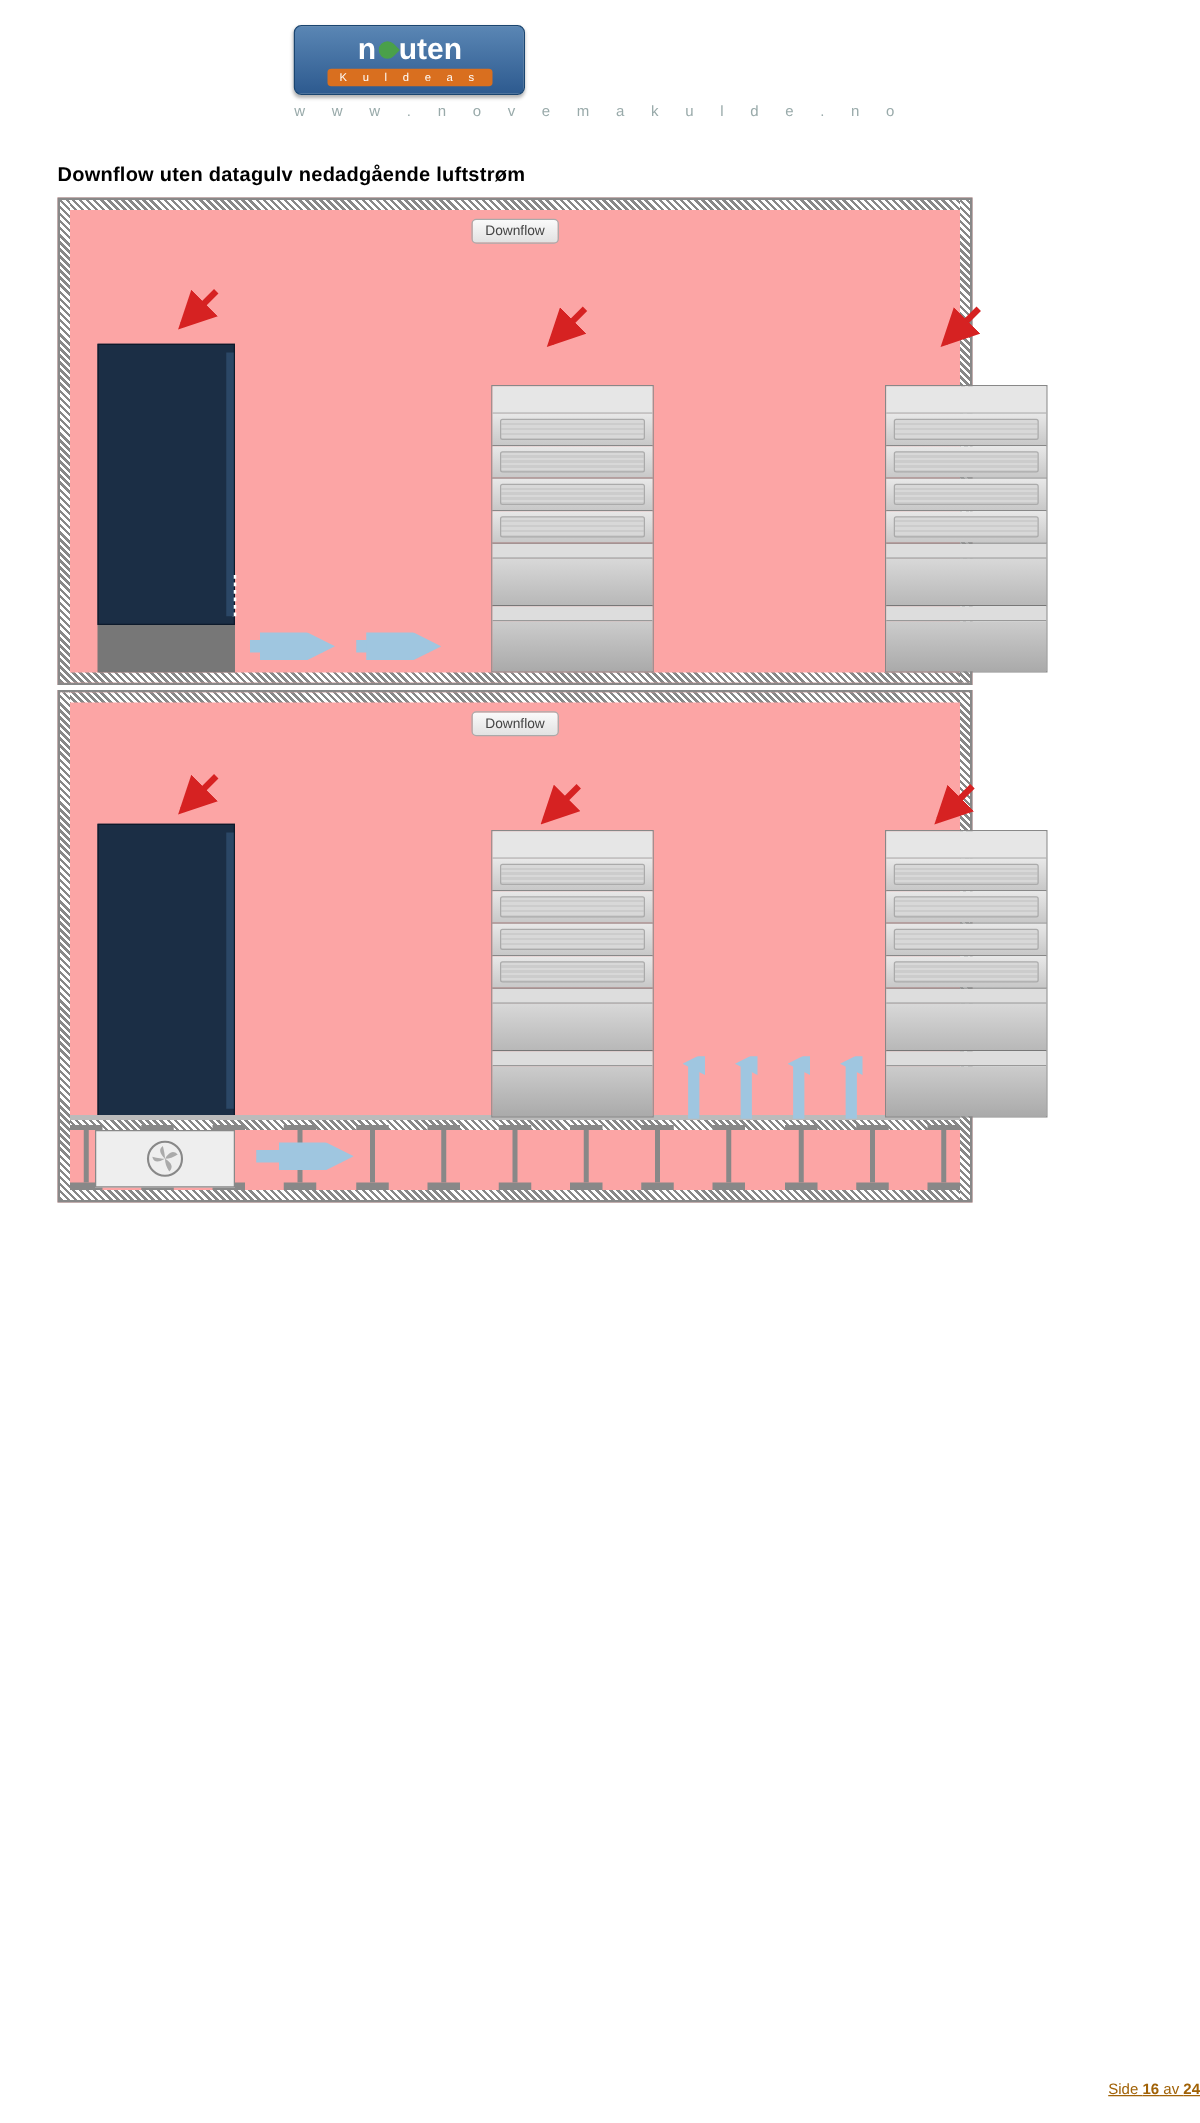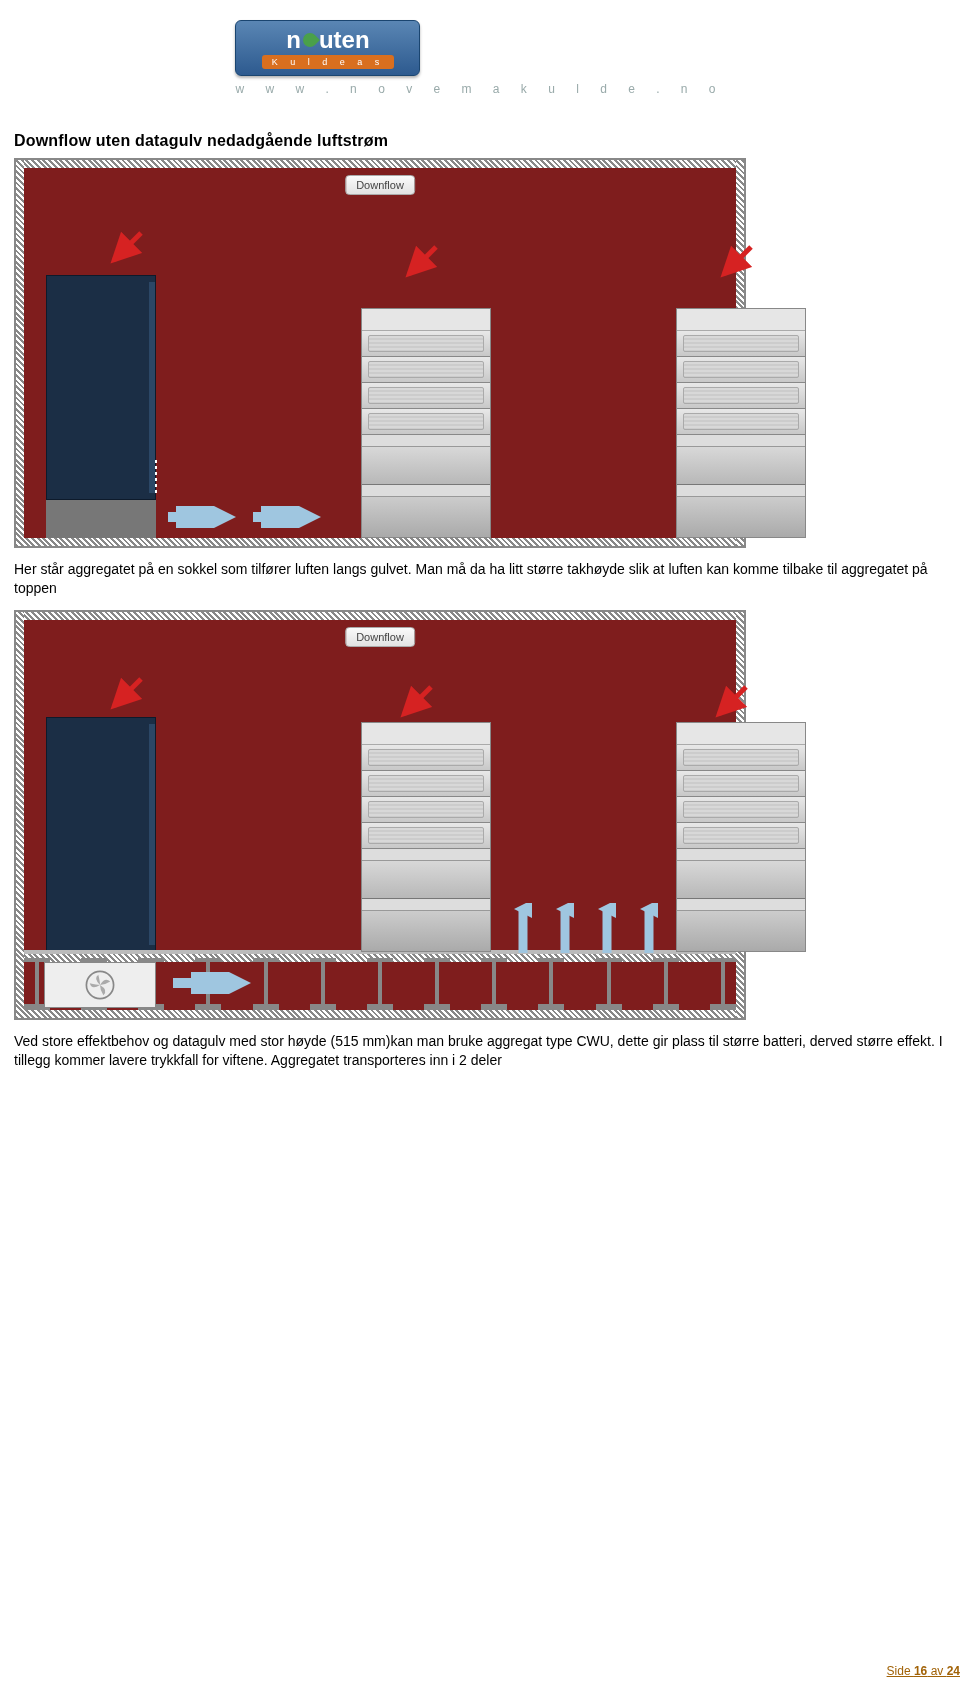--- a/index.html
+++ b/index.html
@@ -60,39 +60,39 @@
     margin-top: 3px;
   }
   .logo-url {
     color: #9aa;
     font-size: 12px;
     letter-spacing: 9px;
     margin-top: 6px;
     text-align: center;
   }
 
-  .content { padding: 0 14px; }
+  .content { padding: 0 46px; }
   h2.section {
     font-size: 16px;
     font-weight: bold;
     margin: 36px 0 8px 0;
     letter-spacing: 0.2px;
   }
   p.body {
     font-size: 14px;
     line-height: 1.35;
     margin: 12px 0;
   }
 
   
   .diagram {
     width: 732px;
     height: 390px;
     border: 2px solid #888;
-    background: #7f1d1d;
+    background: #fca5a5;
     position: relative;
     margin-bottom: 4px;
   }
   .hatch-border {
     position:absolute;
     background-image: repeating-linear-gradient(45deg,#888 0,#888 2px,#fff 2px,#fff 4px);
   }
   .hb-top { top:0;left:0;right:0;height:8px; }
   .hb-bot { bottom:0;left:0;right:0;height:8px; }
   .hb-left { top:0;bottom:0;left:0;width:8px; }
@@ -293,21 +293,20 @@
         <div class="rack-drive"></div>
         <div class="rack-drive"></div>
         <div class="rack-drive"></div>
       <div class="rack-slim"></div>
       <div class="rack-unit"></div>
         <div class="rack-slim"></div>
         <div class="rack-unit2"></div>
     </div>
   </div>
 
-  <p class="body">Her står aggregatet på en sokkel som tilfører luften langs gulvet. Man må da ha litt større takhøyde slik at luften kan komme tilbake til aggregatet på toppen</p>
 
 
   <div class="diagram diagram2">
     <div class="hatch-border hb-top"></div>
     <div class="hatch-border hb-bot"></div>
     <div class="hatch-border hb-left"></div>
     <div class="hatch-border hb-right"></div>
     <div class="df-label">Downflow</div>
 
     <div class="arrow-red" style="top:62px;left:90px;">
@@ -429,19 +428,18 @@
         <div class="rack-drive"></div>
         <div class="rack-drive"></div>
         <div class="rack-drive"></div>
       <div class="rack-slim"></div>
       <div class="rack-unit"></div>
         <div class="rack-slim"></div>
         <div class="rack-unit2"></div>
     </div>
   </div>
 
-  <p class="body">Ved store effektbehov og datagulv med stor høyde (515 mm)kan man bruke aggregat type CWU, dette gir plass til større batteri, derved større effekt. I tillegg kommer lavere trykkfall for viftene. Aggregatet transporteres inn i 2 deler</p>
 
 </div>
 
 <div class="footer">
   <span class="u">Side </span><span class="u" style="font-weight:bold;">16</span><span class="u"> av </span><span class="u" style="font-weight:bold;">24</span>
 </div>
 
 </body></html>

